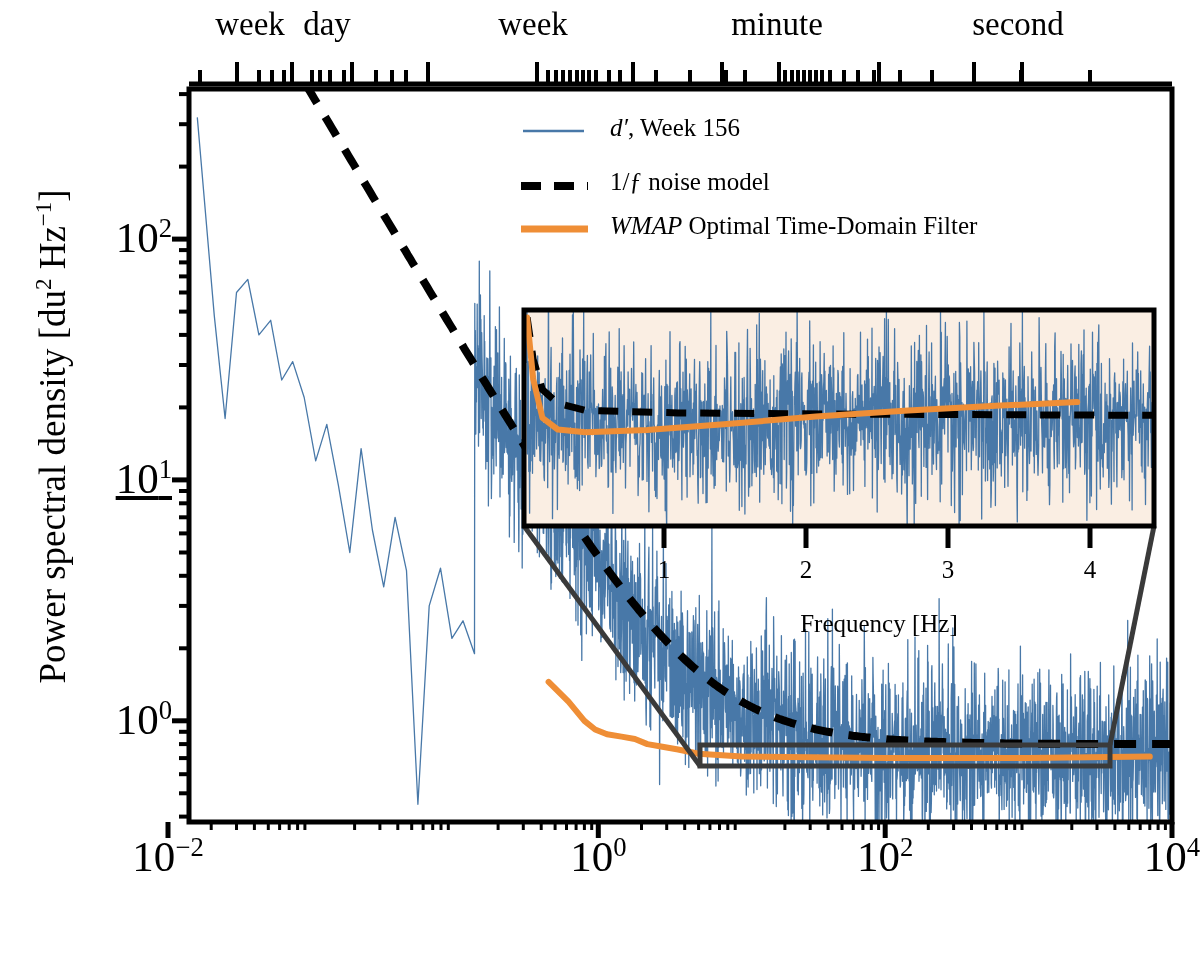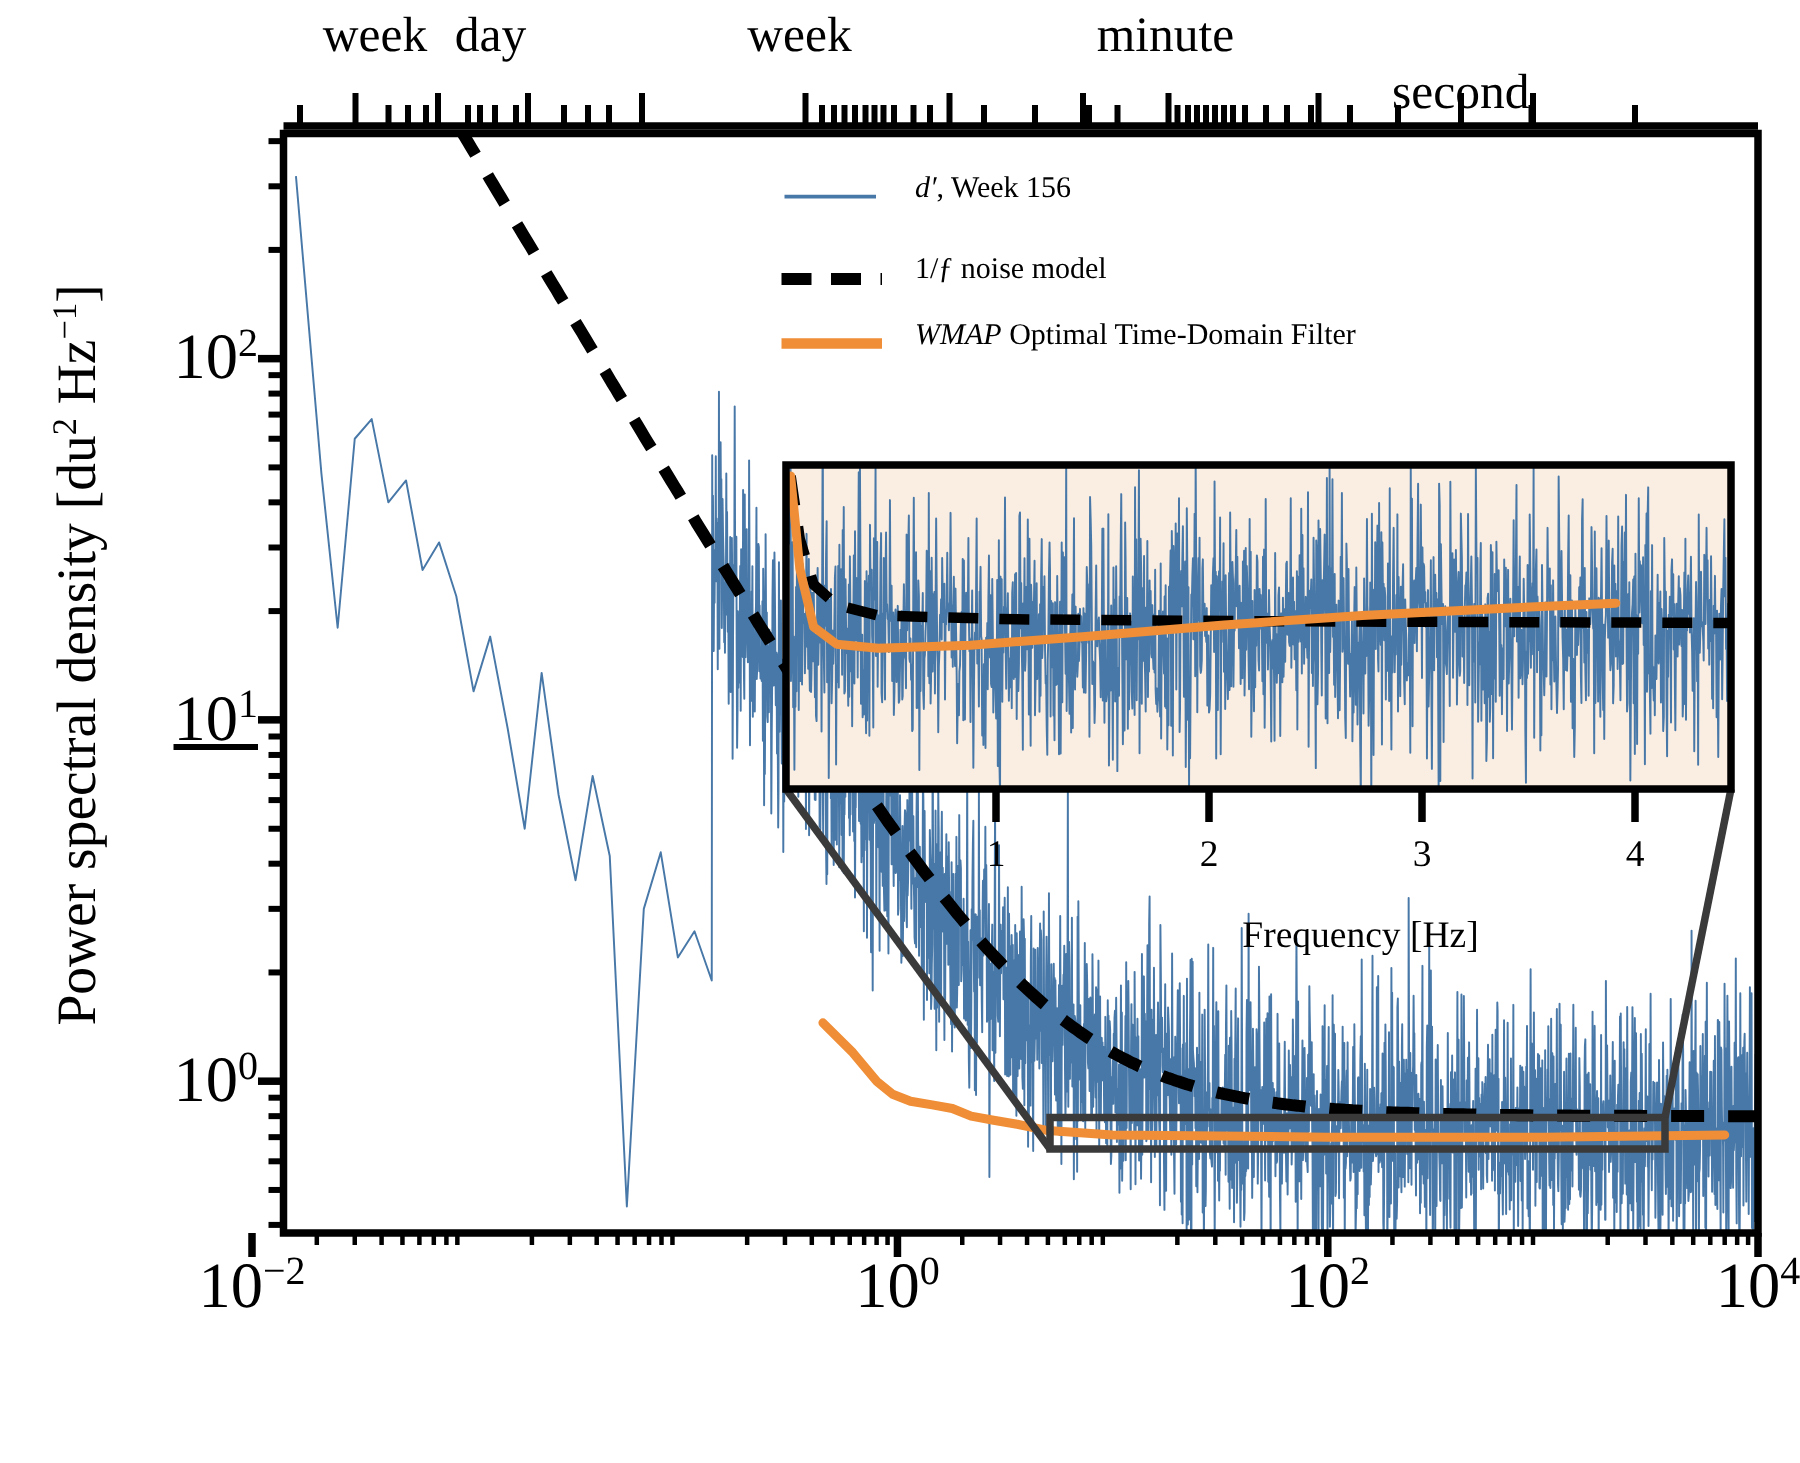--- a/index.html
+++ b/index.html
@@ -5,22 +5,22 @@
   html,body{margin:0;padding:0;background:#fff;}
   body{width:1200px;height:975px;overflow:hidden;
        font-family:"Liberation Serif","DejaVu Serif",serif;color:#000;}
   #fig{position:relative;width:1200px;height:975px;}
   #plotsvg{position:absolute;left:0;top:0;}
   .lbl{position:absolute;white-space:nowrap;}
   .timelbl{font-size:33px;}
   .ticklbl{font-size:43px;}
   .axtitle{font-size:37px;}
   .insetticklbl{font-size:25px;}
-  .insetaxtitle{font-size:25px;padding-left:28px;}
-  .legtext{font-size:20px;}
+  .insetaxtitle{font-size:25px;}
+  .legtext{font-size:25px;}
   .ital{font-style:italic;}
   sup{font-size:0.62em;vertical-align:super;}
   #ylab{position:absolute;left:-258px;top:415px;width:620px;text-align:center;
         transform:rotate(-90deg);transform-origin:center center;font-size:37px;}
 </style>
 </head>
 <body>
 
 <div id="fig">
 
@@ -209,21 +209,21 @@
         <path d="M521 186 L588 186" fill="none" stroke="#000" stroke-width="8" stroke-linejoin="round" stroke-linecap="butt" stroke-dasharray="20 13"></path>
         <path d="M521 229 L588 229" fill="none" stroke="#ef8e36" stroke-width="7" stroke-linejoin="round" stroke-linecap="butt"></path>
       </g>
   </svg>
 
   <div id="toplabels">
       <div class="lbl timelbl" style="left: 160px; top: 6px; width: 180px; text-align: center;">week</div>
       <div class="lbl timelbl" style="left: 237px; top: 6px; width: 180px; text-align: center;">day</div>
       <div class="lbl timelbl" style="left: 443px; top: 6px; width: 180px; text-align: center;">week</div>
       <div class="lbl timelbl" style="left: 687px; top: 6px; width: 180px; text-align: center;">minute</div>
-      <div class="lbl timelbl" style="left: 928px; top: 6px; width: 180px; text-align: left; margin-top: 38px;">second</div>
+      <div class="lbl timelbl" style="left: 928px; top: 6px; width: 180px; text-align: center;">second</div>
     </div>
 
   <div id="xticklabels">
       <div class="lbl ticklbl" style="left: 98.0419px; top: 832px; width: 140px; text-align: center;"><span>10</span><sup>−2</sup></div>
       <div class="lbl ticklbl" style="left: 528.31px; top: 832px; width: 140px; text-align: center;"><span>10</span><sup>0</sup></div>
       <div class="lbl ticklbl" style="left: 815.155px; top: 832px; width: 140px; text-align: center;"><span>10</span><sup>2</sup></div>
       <div class="lbl ticklbl" style="left: 1102px; top: 832px; width: 140px; text-align: center;"><span>10</span><sup>4</sup></div>
     </div>
 
   <div id="yticklabels">

